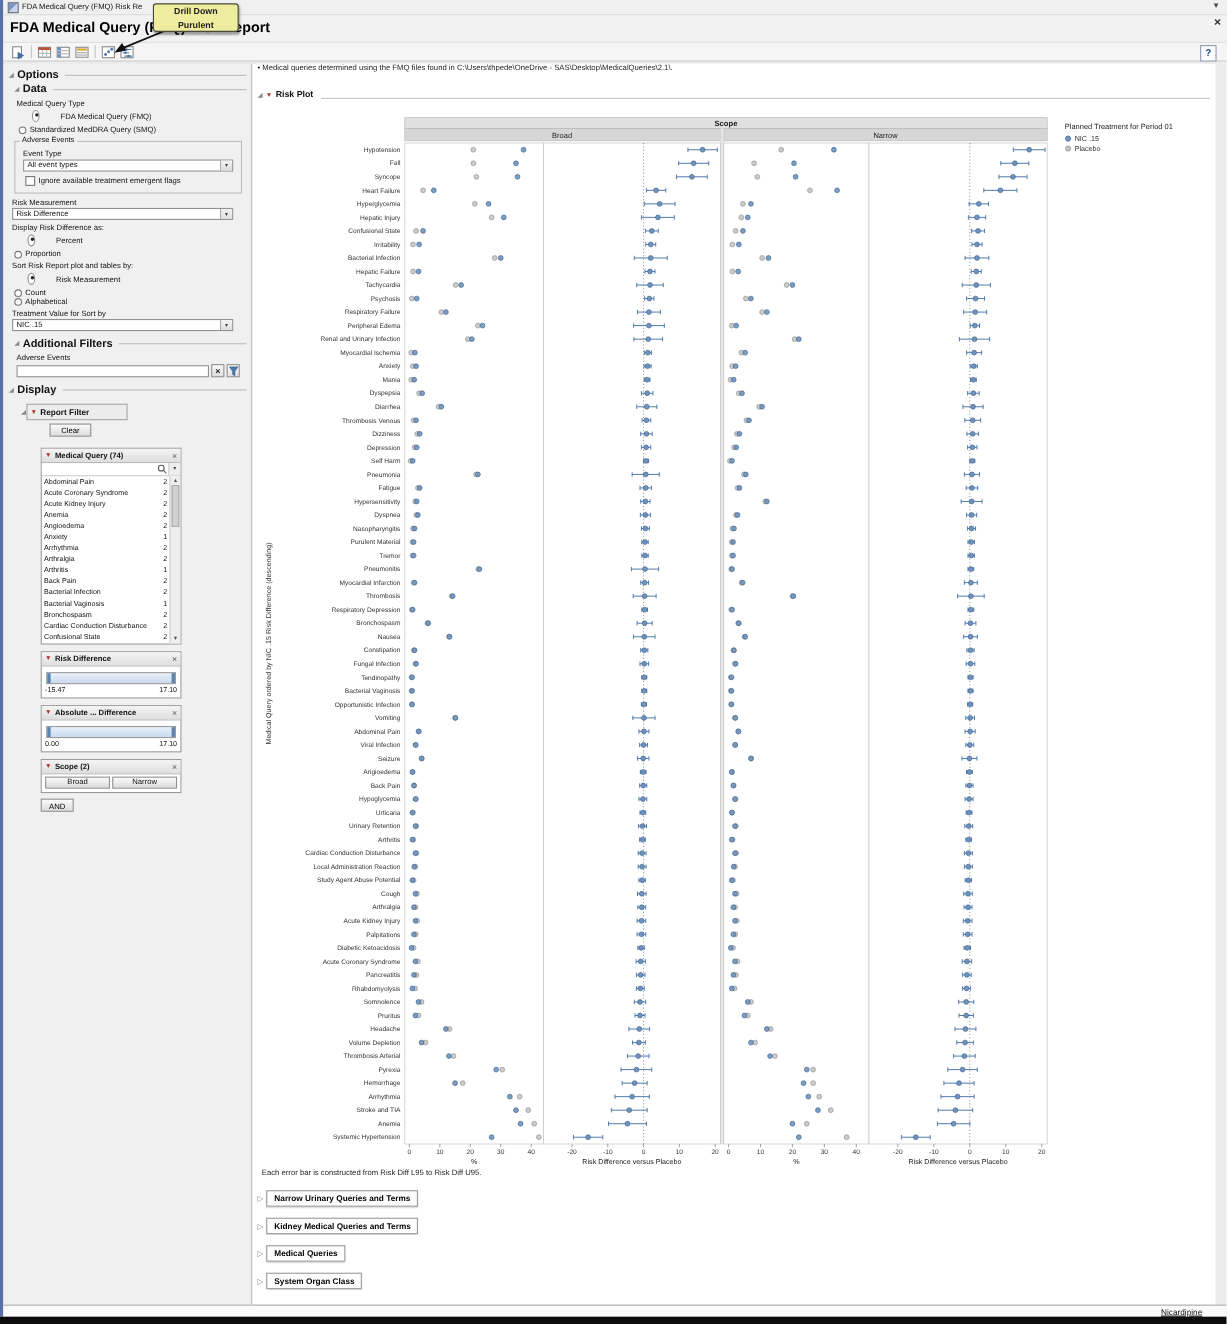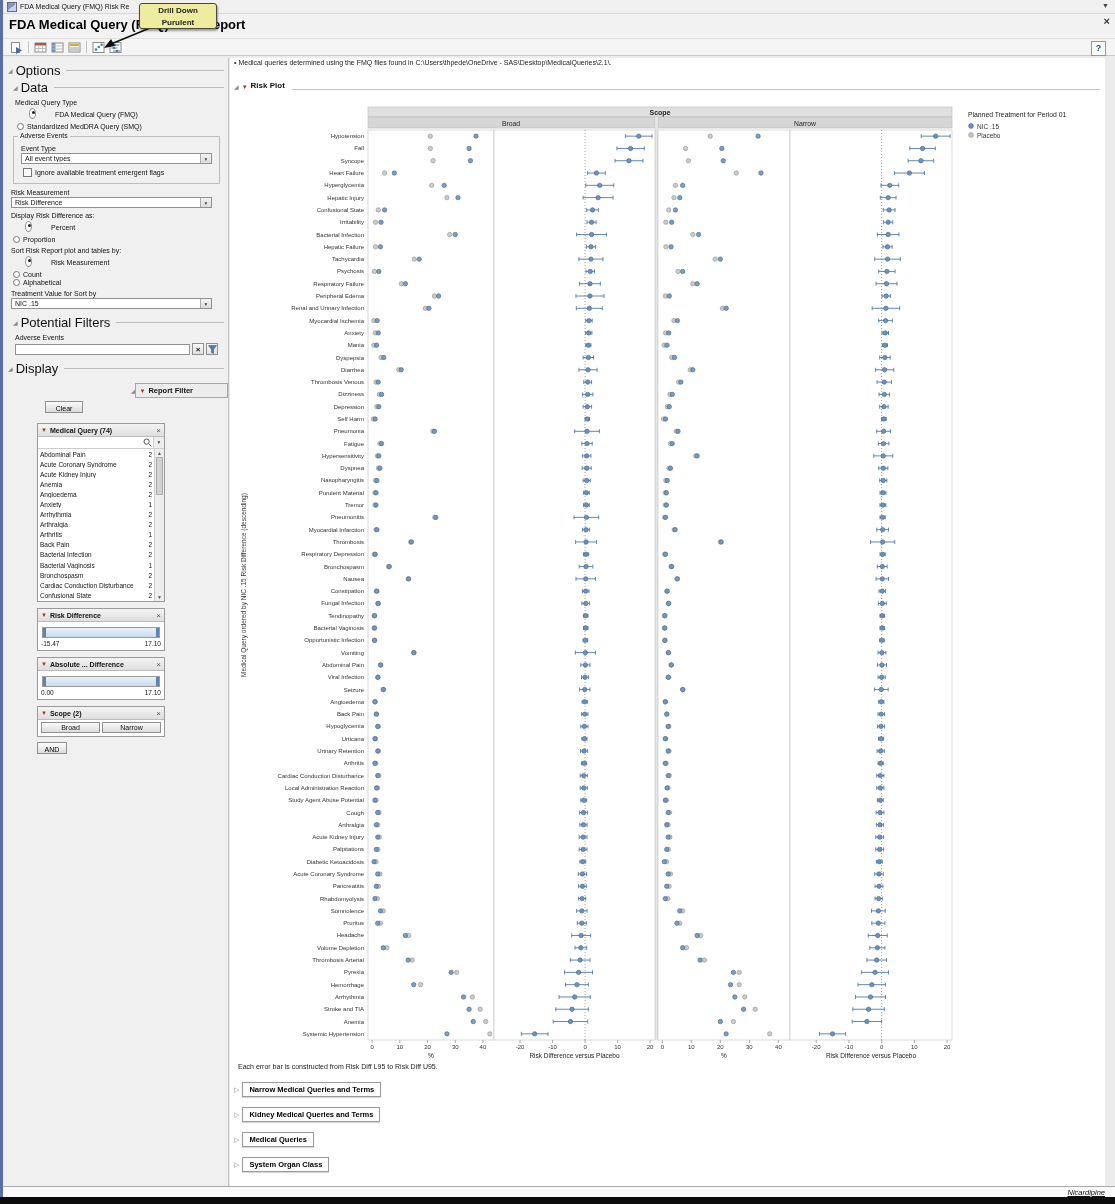--- a/index.html
+++ b/index.html
@@ -23,41 +23,41 @@
   
   #callout{position:absolute;left:139px;top:3px;width:78px;height:26px;background:#eeec9e;border:1px solid #4a4a3a;
            border-radius:3px;box-shadow:1px 2px 2px rgba(0,0,0,.35);z-index:55;text-align:center;
            font-size:8px;font-weight:bold;color:#222;line-height:12px;padding-top:1px;box-sizing:border-box;}
   #callout-arrow{position:absolute;left:95px;top:0;width:130px;height:60px;z-index:54;pointer-events:none;}
   
   #options-panel{position:absolute;left:3px;top:58px;width:226px;height:1128px;background:#f0f0f0;
                  border-right:1px solid #c2c2c2;box-sizing:border-box;font-size:7px;overflow:hidden;padding-top:3px;}
   .oh{display:flex;align-items:center;gap:3px;margin:2px 4px 2px 5px;}
   .oh .tri{color:#8a8a8a;font-size:6px;}
-  .oh .oh-t{font-weight:normal;font-size:13px;}
+  .oh .oh-t{font-weight:bold;font-size:10px;}
   .oh .rule{flex:1;border-top:1px solid #bcbcbc;margin-left:3px;}
   .oh.l2{margin-left:10px;justify-content:center;}
   .lbl{font-size:7px;margin:4px 0 1px 12px;}
   .rrow{display:flex;align-items:center;gap:3px;margin:1px 0 1px 14px;font-size:7px;}
   .radio{width:7px;height:7px;border:1px solid #777;border-radius:50%;background:#fff;box-sizing:border-box;flex:0 0 auto;}
   .radio.sel{position:relative;}
   .radio.sel::after{content:'';position:absolute;left:1.5px;top:1.5px;width:3px;height:3px;border-radius:50%;background:#222;}
   .chk{width:7px;height:7px;border:1px solid #777;background:#fff;flex:0 0 auto;}
   .grp{border:1px solid #bdbdbd;margin:6px 8px 5px 10px;padding:4px 5px 5px;position:relative;}
   .grp-t{position:absolute;top:-5px;left:4px;background:#f0f0f0;font-size:6.8px;padding:0 2px;}
   .sel{display:flex;align-items:center;background:#fff;border:1px solid #919191;height:11px;font-size:7px;
        margin:1px 16px 3px 12px;box-sizing:border-box;}
   .sel .sel-v{flex:1;padding:0 3px;white-space:nowrap;overflow:hidden;}
   .sel .sel-c{width:10px;border-left:1px solid #aaa;background:linear-gradient(#f3f3f3,#ddd);text-align:center;
               font-size:5.5px;color:#444;height:100%;line-height:10px;}
   .in-row{display:flex;align-items:center;gap:2px;margin:2px 10px 3px 12px;}
   .txt-in{flex:1;height:11px;border:1px solid #919191;background:#fff;font-size:7px;padding:0 2px;box-sizing:border-box;min-width:0;outline:none;}
   .sq-btn{width:12px;height:12px;border:1px solid #909090;background:linear-gradient(#fafafa,#e0e0e0);
           display:flex;align-items:center;justify-content:center;font-size:8px;font-weight:bold;box-sizing:border-box;}
-  .rf-h{display:flex;align-items:center;margin:7px 0 2px 16px;justify-content:flex-end;}
+  .rf-h{display:flex;align-items:center;margin:7px 0 2px 16px;}
   .rf-box{display:flex;align-items:center;gap:3px;border:1px solid #a8a8a8;background:#ececec;
           padding:0 34px 0 3px;height:13px;font-weight:bold;font-size:7.5px;}
   .red-tri{color:#a8352c;font-size:6px;}
   .btn{border:1px solid #909090;background:linear-gradient(#fbfbfb,#dcdcdc);font-size:7px;text-align:center;box-sizing:border-box;}
   #clear-btn{display:block;width:38px;height:12px;line-height:11px;margin:3px 0 10px 42px;}
   .card{width:126px;margin:6px 0 5px 34px;border:1px solid #9a9a9a;background:#fff;}
   .card-h{display:flex;align-items:center;height:12px;background:linear-gradient(#f4f4f4,#dedede);
           border-bottom:1px solid #bbb;font-size:7px;font-weight:bold;padding:0 3px;gap:3px;}
   .card-x{margin-left:auto;font-size:8px;color:#555;font-weight:normal;}
   .s-row{display:flex;height:11px;border-bottom:1px solid #ccc;align-items:center;}
@@ -86,21 +86,21 @@
   #riskplot-header .rule{flex:1;border-top:1px solid #c5c5c5;margin-left:4px;}
   #risk-plot-svg{position:absolute;left:234px;top:96px;}
   svg{font-family:"Liberation Sans","DejaVu Sans",sans-serif;}
   #footnote{position:absolute;left:238px;top:1063px;font-size:7px;color:#222;}
   .collapse-row{position:absolute;left:234px;display:flex;align-items:center;gap:3px;}
   .collapse-row .disc{color:#8a8a8a;font-size:7px;}
   .sect-btn{border:1px solid #9a9a9a;background:#fdfdfd;box-shadow:0 1px 1px rgba(0,0,0,.15);
             font-weight:bold;font-size:7.5px;padding:2px 6px;}
   
   #statusbar{position:absolute;left:3px;top:1186px;width:1112px;height:11px;background:#fafafa;border-top:1px solid #aaa;box-sizing:border-box;}
-  #status-link{position:absolute;right:10px;top:1px;font-size:7.5px;text-decoration:underline;color:#111;font-style:italic;}
+  #status-link{position:absolute;right:22px;top:1px;font-size:7.5px;text-decoration:underline;color:#111;}
   #taskbar{position:absolute;left:0;top:1197px;width:1115px;height:7px;background:#0d0d0d;}
 </style>
 </head>
 <body>
 
 <div id="left-edge"></div>
 
 <div id="titlebar">
   <span id="app-icon"></span>
   <span>FDA Medical Query (FMQ) Risk Re</span>
@@ -245,21 +245,21 @@
   </div>
 
   <div class="lbl" style="margin-left:8px">Treatment Value for Sort by</div>
   <div class="sel" style="margin-left:8px">
     <span class="sel-v">NIC .15</span>
     <span class="sel-c">▾</span>
   </div>
 
   <div class="oh l2" style="margin-top:6px">
     <span class="tri">◢</span>
-    <span class="oh-t">Potential Filters</span>
+    <span class="oh-t">Additional Filters</span>
     <span class="rule"></span>
   </div>
   <div class="lbl">Adverse Events</div>
   <div class="in-row">
     <input class="txt-in" value="" style="">
     <span class="sq-btn">×</span>
     <span class="sq-btn">
       <svg width="9" height="9">
           <polygon points="0.5,0.5 8.5,0.5 5.5,4.5 5.5,8.5 3.5,7.5 3.5,4.5" fill="#4f79ab" stroke="#2d517e" stroke-width="0.5"></polygon>
         </svg>
@@ -1457,21 +1457,21 @@
       <line x1="585.4545454545455" y1="935.8513513513512" x2="585.4545454545455" y2="939.8513513513512" stroke="#4f79ab" stroke-width="0.9"></line>
       <line x1="611.6363636363636" y1="935.8513513513512" x2="611.6363636363636" y2="939.8513513513512" stroke="#4f79ab" stroke-width="0.9"></line>
       <circle cx="598.5454545454545" cy="937.8513513513512" r="2.2" fill="#6f93bd" stroke="#3b6191" stroke-width="0.6"></circle>
     </g>
   </svg>
 
 <div id="footnote">Each error bar is constructed from Risk Diff L95 to Risk Diff U95.</div>
 
 <div class="collapse-row" style="top:1082px">
   <span class="disc">▷</span>
-  <button class="sect-btn">Narrow Medical Queries and Terms</button>
+  <button class="sect-btn">Narrow Urinary Queries and Terms</button>
 </div>
 <div class="collapse-row" style="top:1107px">
   <span class="disc">▷</span>
   <button class="sect-btn">Kidney Medical Queries and Terms</button>
 </div>
 <div class="collapse-row" style="top:1132px">
   <span class="disc">▷</span>
   <button class="sect-btn">Medical Queries</button>
 </div>
 <div class="collapse-row" style="top:1157px">

